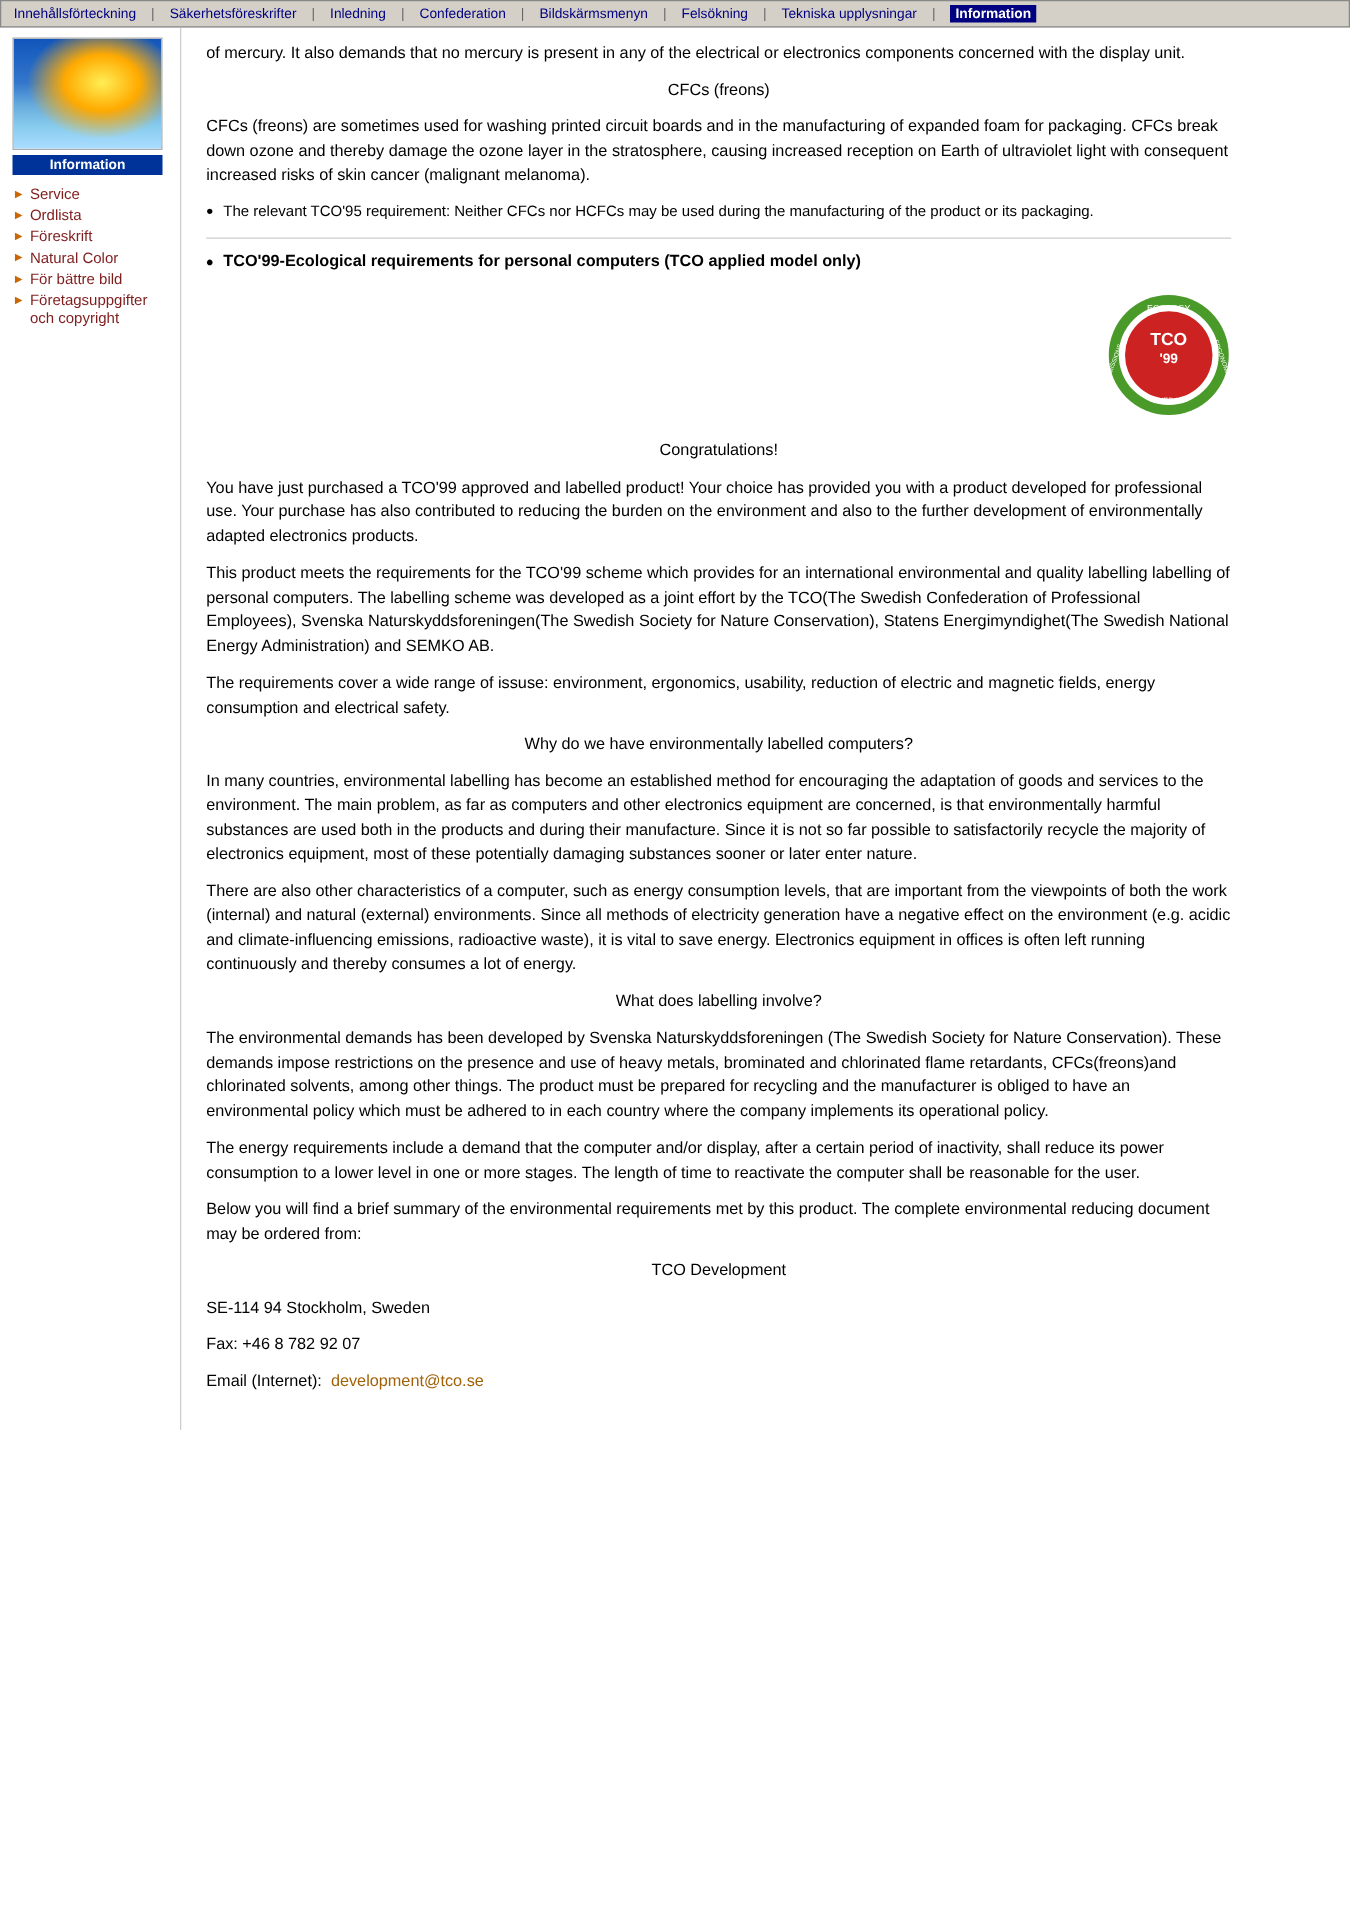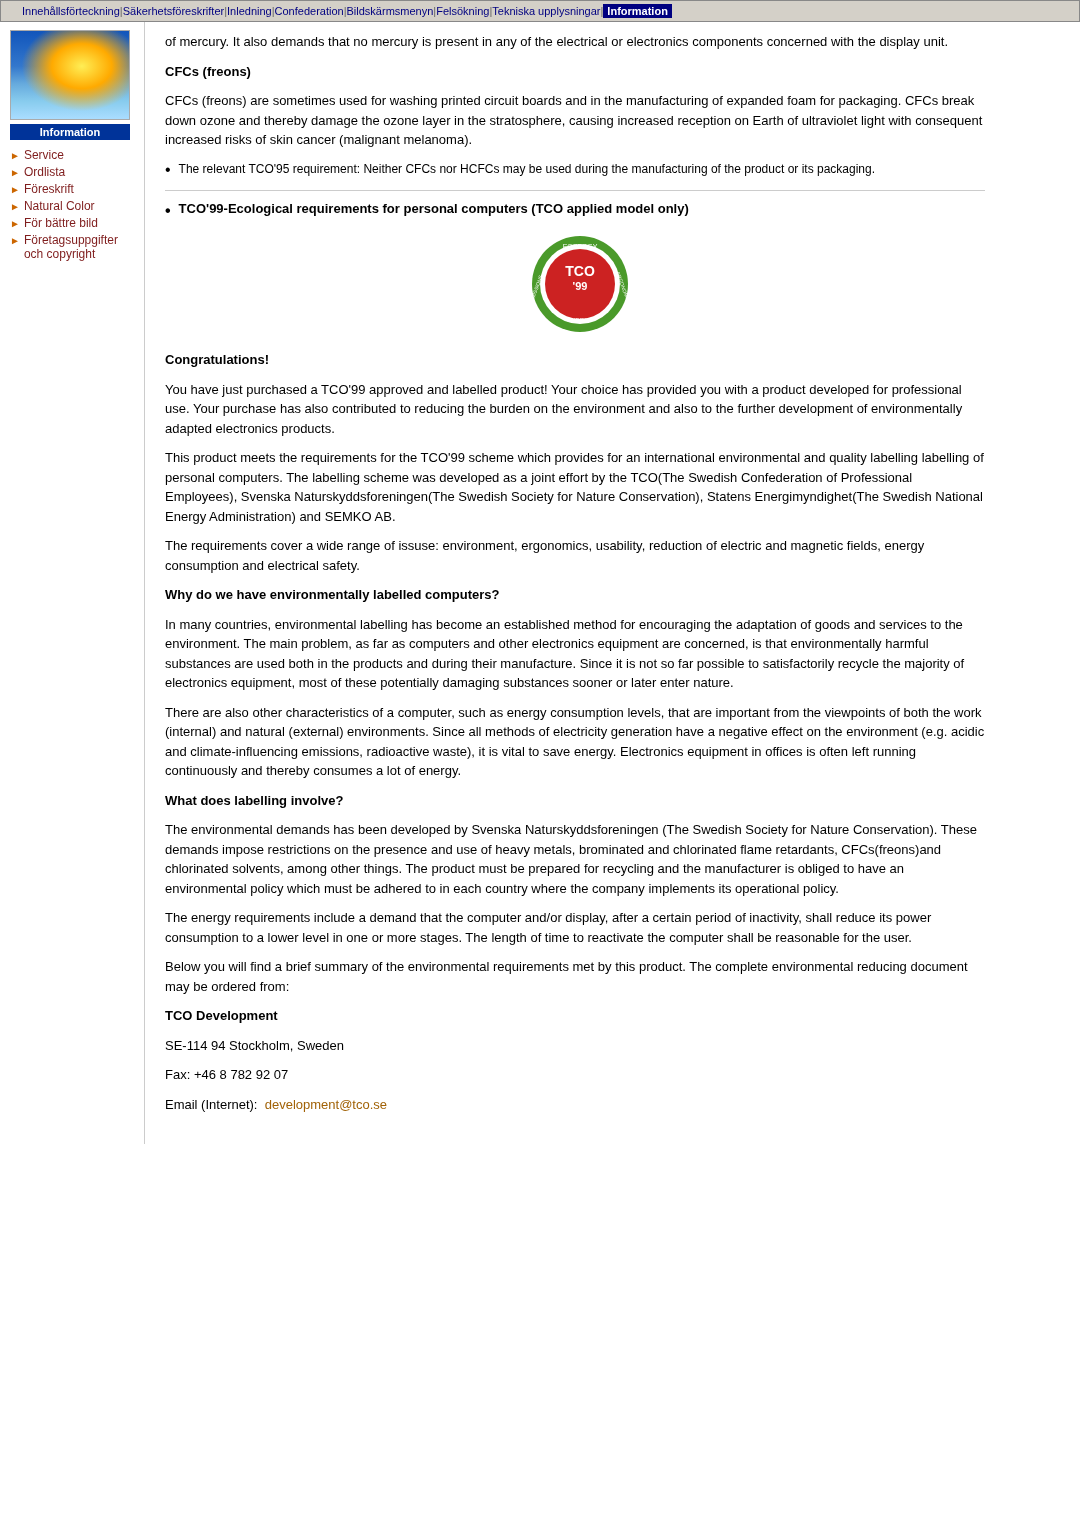--- a/index.html
+++ b/index.html
@@ -6,24 +6,24 @@
     body {
       font-family: Arial, Helvetica, sans-serif;
       font-size: 13px;
       background: #fff;
       color: #000;
       width: 1080px;
     }
     .nav-bar {
       background: #d4d0c8;
       border: 1px solid #888;
-      padding: 3px 21px;
-      font-size: 11px;
-      display: flex;
-      gap: 0;
+      padding: 3px 10px;
+      font-size: 11px;
+      display: flex;
+      gap: 12px;
       align-items: center;
       flex-wrap: wrap;
     }
     .nav-item {
       color: #000080;
       text-decoration: none;
       font-size: 11px;
       cursor: pointer;
     }
     .nav-item.active {
@@ -105,24 +105,25 @@
       flex: 1;
       padding: 10px 20px 20px 20px;
       max-width: 860px;
     }
     .main-content p {
       margin-bottom: 10px;
       font-size: 13px;
       line-height: 1.5;
     }
     .section-heading {
-      font-weight: bold;
+      font-weight: normal;
       margin-bottom: 4px;
       margin-top: 10px;
       font-size: 13px;
+      text-align: center;
     }
     .bullet-point {
       display: flex;
       align-items: flex-start;
       gap: 8px;
       margin-bottom: 10px;
     }
     .bullet-dot {
       font-size: 16px;
       line-height: 1.3;
@@ -140,21 +141,21 @@
     .tco-section-heading {
       display: flex;
       align-items: flex-start;
       gap: 8px;
       font-weight: bold;
       font-size: 13px;
       margin-bottom: 12px;
     }
     .tco-logo-container {
       display: flex;
-      justify-content: center;
+      justify-content: flex-end;
       margin-bottom: 16px;
       margin-left: 10px;
     }
     .tco-logo {
       width: 100px;
       height: 100px;
       position: relative;
     }
     .tco-logo svg {
       width: 100px;

